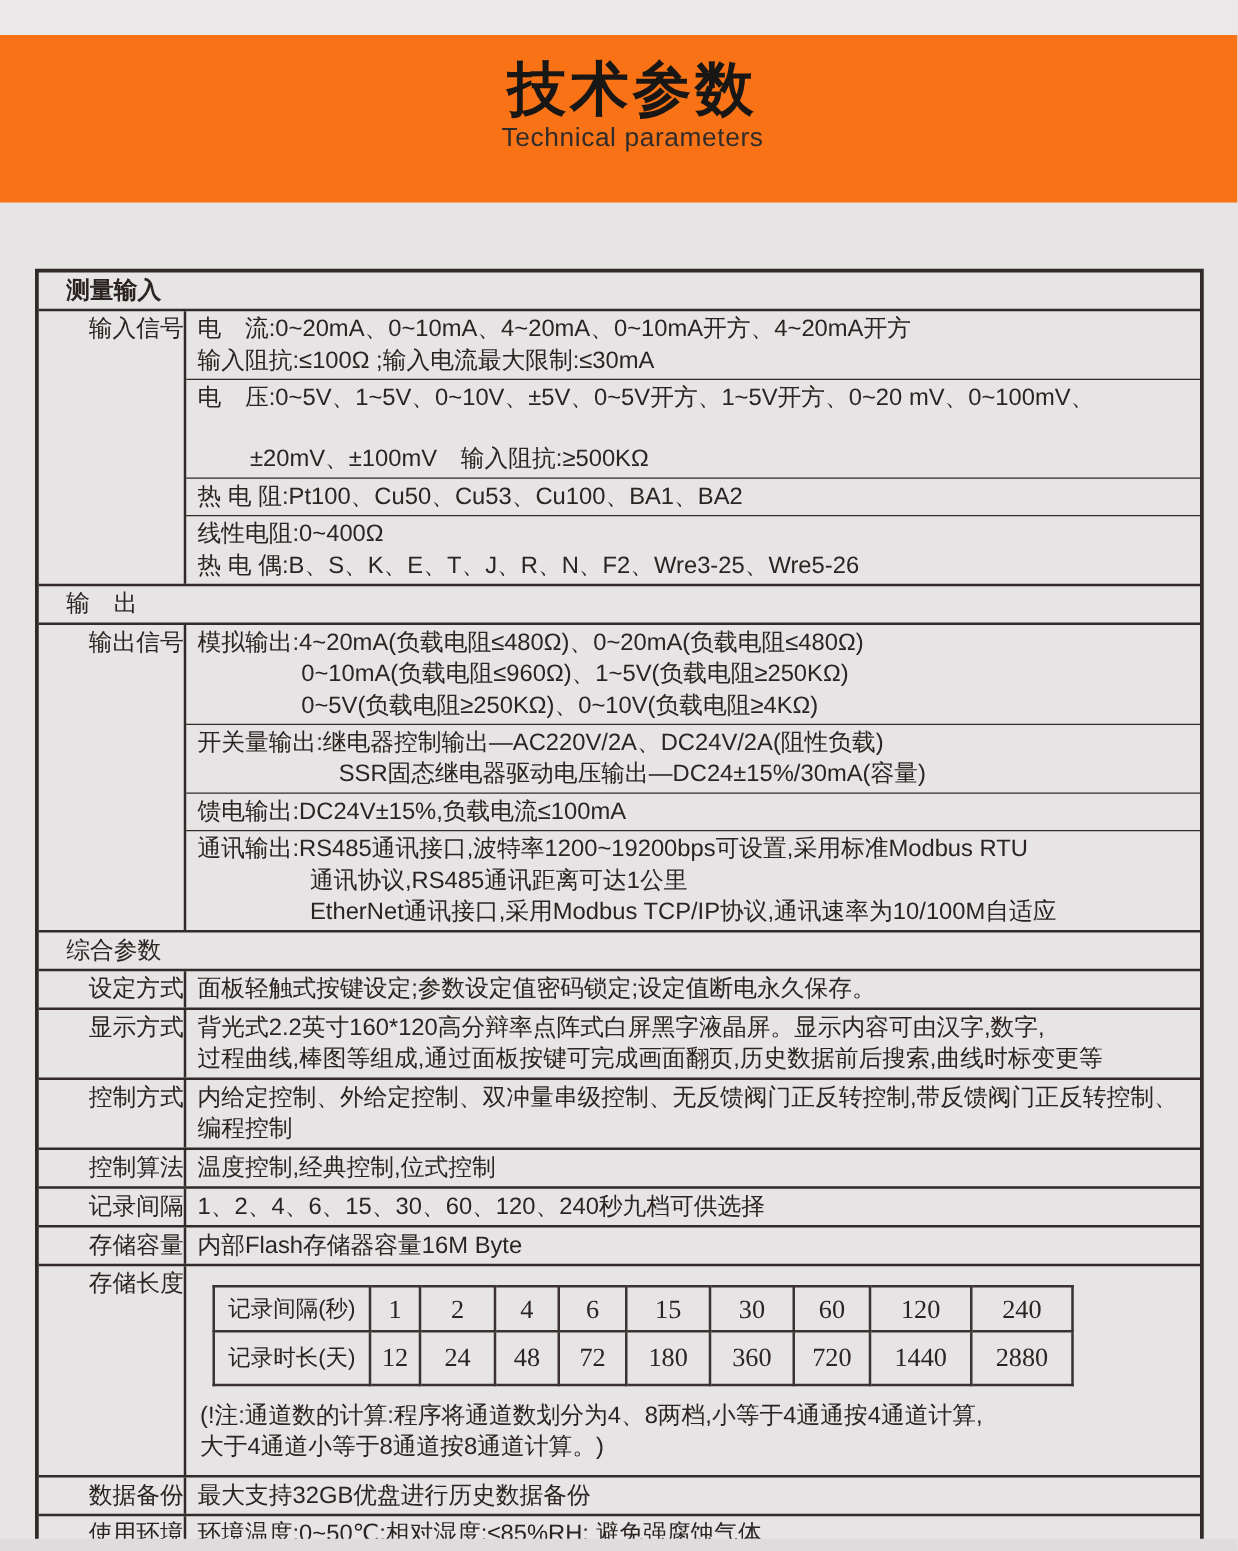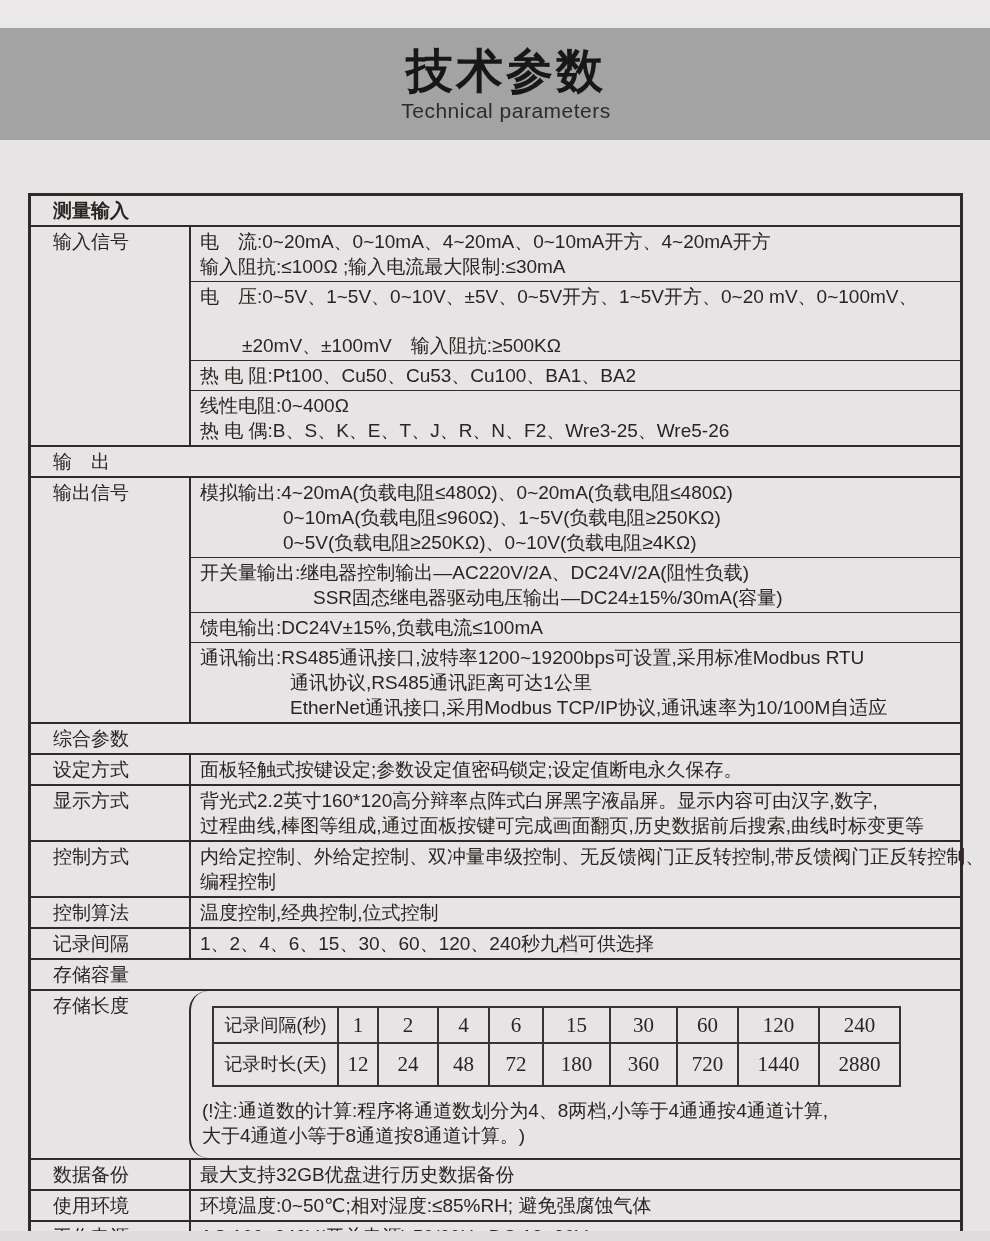--- a/index.html
+++ b/index.html
@@ -5,53 +5,53 @@
   html,body{margin:0;padding:0;}
   body{
     width:990px;height:1241px;
     background:#e6e4e4;
     font-family:"Liberation Sans","DejaVu Sans",sans-serif;
     color:#2b2422;
     overflow:hidden;
   }
   .top-strip{height:28px;background:#eae8e8;}
   .title-band{
-    height:112px;background:#a3a3a3;
+    height:134px;background:#f97316;
     text-align:center;box-sizing:border-box;padding-top:17px;padding-left:22px;
   }
   .title{font-size:47px;font-weight:700;letter-spacing:3px;line-height:1.12;color:#191715;}
   .subtitle{font-size:21px;font-weight:400;color:#2e2c2b;margin-top:1px;letter-spacing:0.5px;}
 
   .tbl{
     width:935px;margin:53px 0 0 28px;box-sizing:border-box;
     border:3px solid #312a28;
     font-size:19px;font-weight:500;
     background:#e6e4e4;
   }
   .row{display:flex;border-top:2.5px solid #312a28;}
   .row:first-child{border-top:none;font-weight:bold;}
   .seccell{flex:1;padding:2px 0 2px 22px;line-height:25px;}
   .lab{
-    width:158px;flex:none;box-sizing:border-box;
-    padding:2px 0 2px 22px;line-height:25px;
+    width:116px;flex:none;box-sizing:border-box;
+    padding:2px 0 2px 40px;line-height:25px;
   }
   .val{
     flex:1;border-left:2.5px solid #312a28;
     padding:2px 0 2px 9px;line-height:25px;
   }
   .grpval{flex:1;border-left:2.5px solid #312a28;padding:0;}
   .sub{border-top:1.5px solid #312a28;padding:2px 0 2px 9px;line-height:25px;}
   .sub:first-child{border-top:none;}
   .ln{white-space:nowrap;}
   .ind42{margin-left:42px;margin-top:24px;}
   .ind83{margin-left:83px;}
   .ind90{margin-left:90px;}
   .ind113{margin-left:113px;}
 
-  .val.storage{padding:0 0 10px 9px;border-radius:19px;}
+  .val.storage{padding:0 0 10px 9px;}
   .stbl{
     border-collapse:collapse;margin:15px 0 0 12px;
     font-family:"Liberation Serif","DejaVu Serif",serif;
   }
   .stbl td{
     border:2px solid #3a3332;text-align:center;
     font-size:21px;padding:0 6px;
   }
   .stbl tr.hrow td{height:34px;}
   .stbl tr.drow td{height:41px;}
@@ -159,20 +159,21 @@
       <div class="val">温度控制,经典控制,位式控制</div>
     </div>
 
     <div class="row">
       <div class="lab">记录间隔</div>
       <div class="val">1、2、4、6、15、30、60、120、240秒九档可供选择</div>
     </div>
 
     <div class="row">
       <div class="lab">存储容量</div>
+      <div class="val">内部Flash存储器容量16M Byte</div>
     </div>
 
     <div class="row">
       <div class="lab">存储长度</div>
       <div class="val storage">
         <table class="stbl">
           <colgroup>
             <col style="width:125px">
               <col style="width:40px">
               <col style="width:60px">

